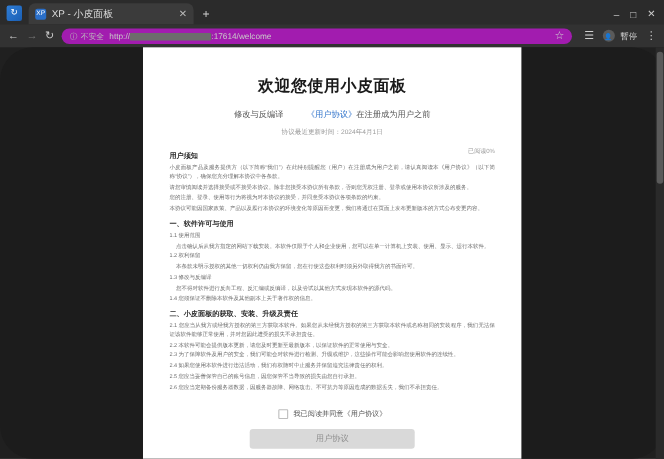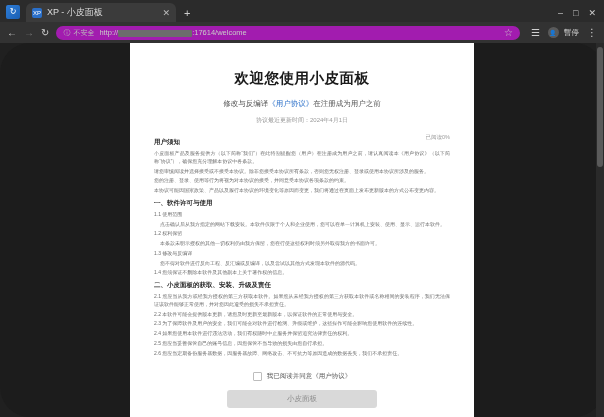--- a/index.html
+++ b/index.html
@@ -81,21 +81,21 @@
     position:absolute;right:1px;top:4px;width:6px;height:120px;background:#5a5a5a;border-radius:3px;
   }
 
   .welcome-title{
     text-align:center;font-size:14.5px;font-weight:bold;color:#1a1a1a;
     padding-top:26px;letter-spacing:.5px;
   }
   .subtitle{
     text-align:center;font-size:7.5px;color:#555;margin-top:11px;
   }
-  .subtitle .lnk{color:#2a6fc9;}
+  .subtitle .lnk{color:#2a6fc9;padding-left:21px;}
   .updated{
     text-align:center;font-size:6px;color:#9a9a9a;margin-top:7px;
   }
 
   .agreement{
     position:relative;margin:9px 24px 0 24px;height:228px;overflow:hidden;
     border:0;background:#fff;
   }
   .readmark{
     position:absolute;right:0;top:0;font-size:5.5px;color:#9b9b9b;
@@ -201,20 +201,20 @@
         <p class="para">2.4 如果您使用本软件进行违法活动，我们有权随时中止服务并保留追究法律责任的权利。</p>
         <p class="para">2.5 您应当妥善保管自己的账号信息，因您保管不当导致的损失由您自行承担。</p>
         <p class="para">2.6 您应当定期备份服务器数据，因服务器故障、网络攻击、不可抗力等原因造成的数据丢失，我们不承担责任。</p>
       </div>
 
       <div class="checkrow">
         <span class="checkbox"></span>
         <span>我已阅读并同意《用户协议》</span>
       </div>
 
-      <div class="enterbtn">小皮面板</div>
+      <div class="enterbtn">用户协议</div>
     </div>
 
     <div class="scrollbar">
       <div class="scrollthumb"></div>
     </div>
   </div>
 </div>
 
 </body></html>

